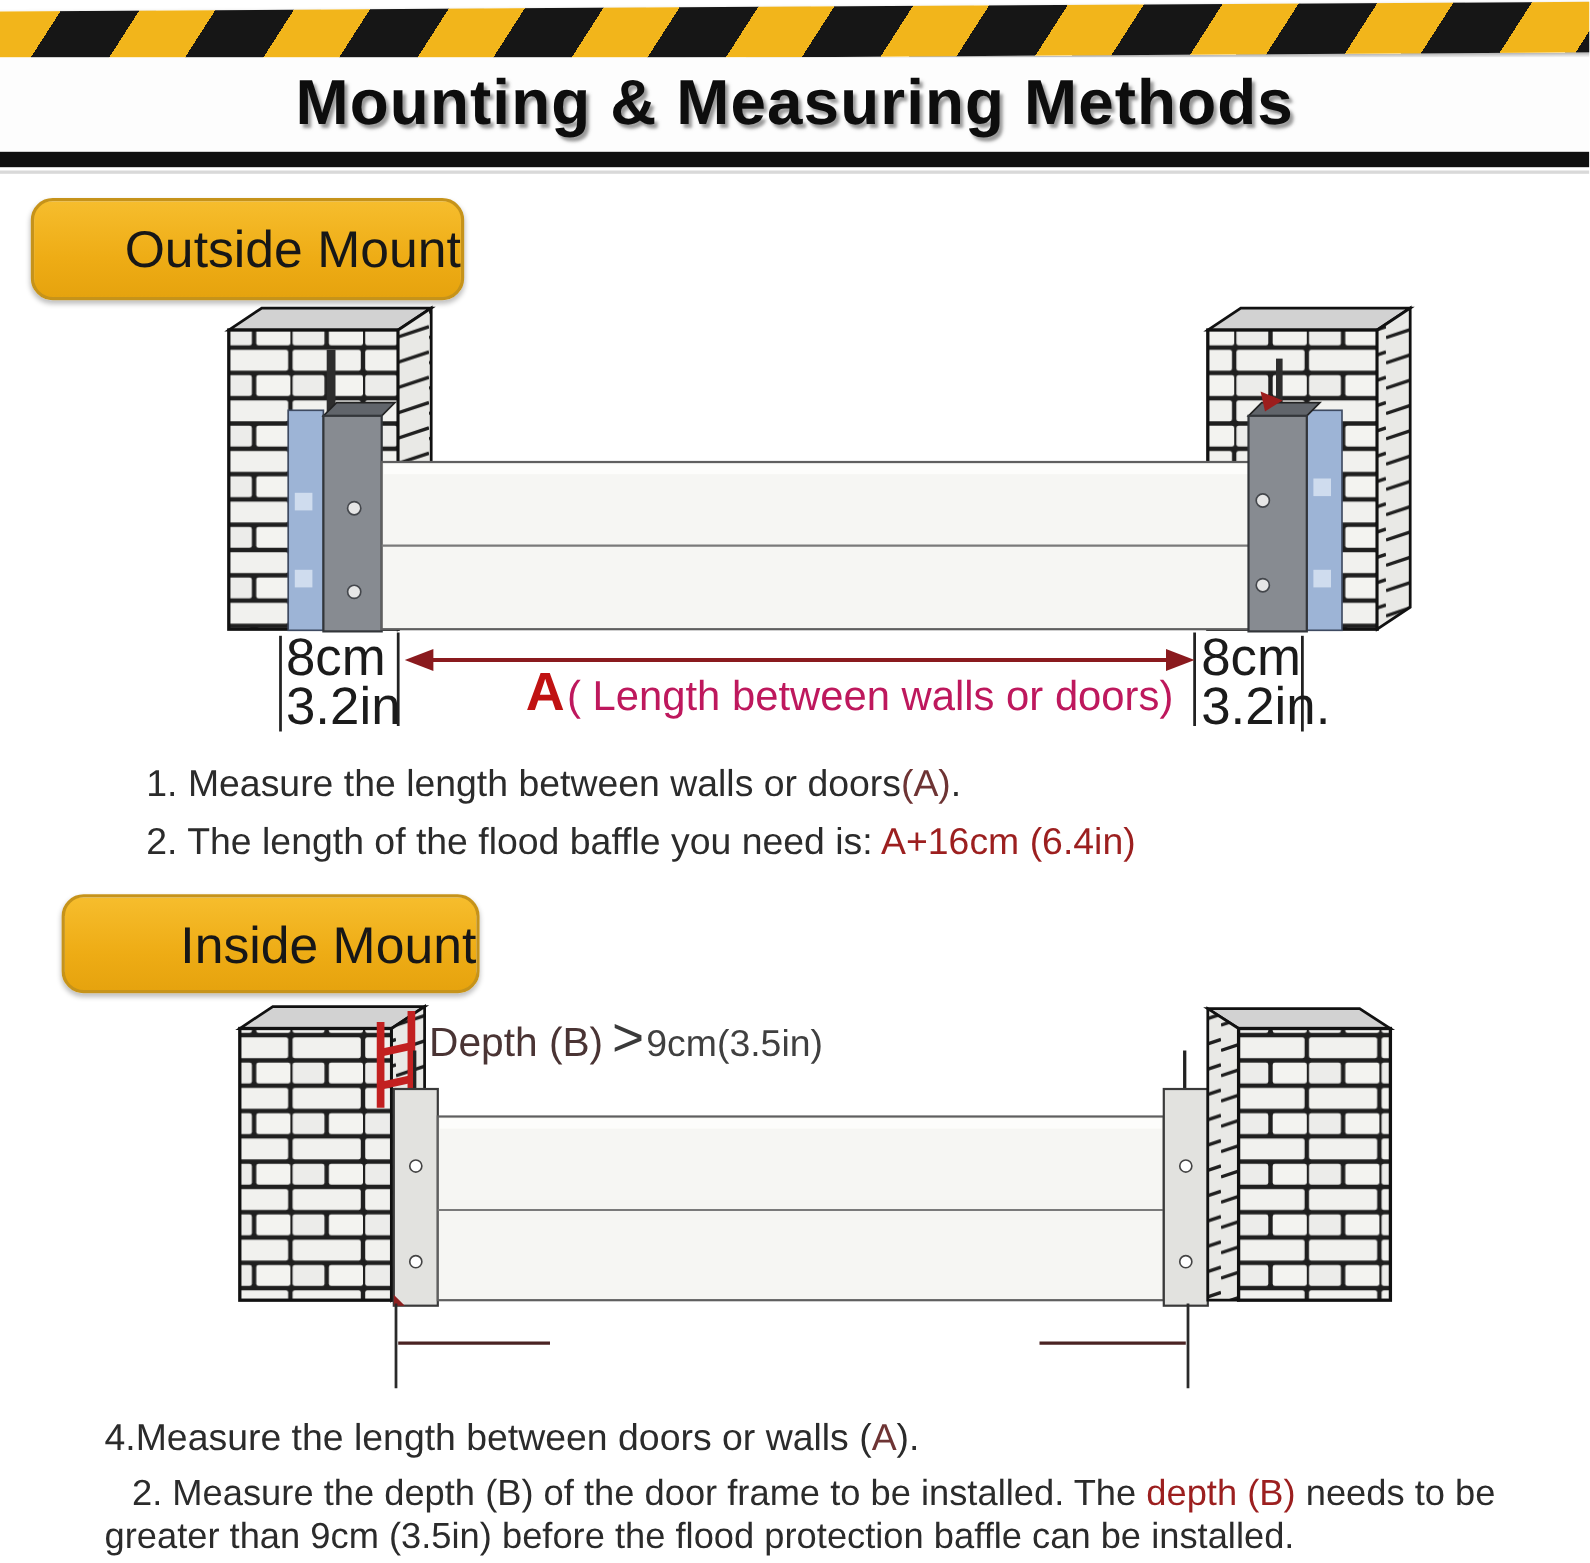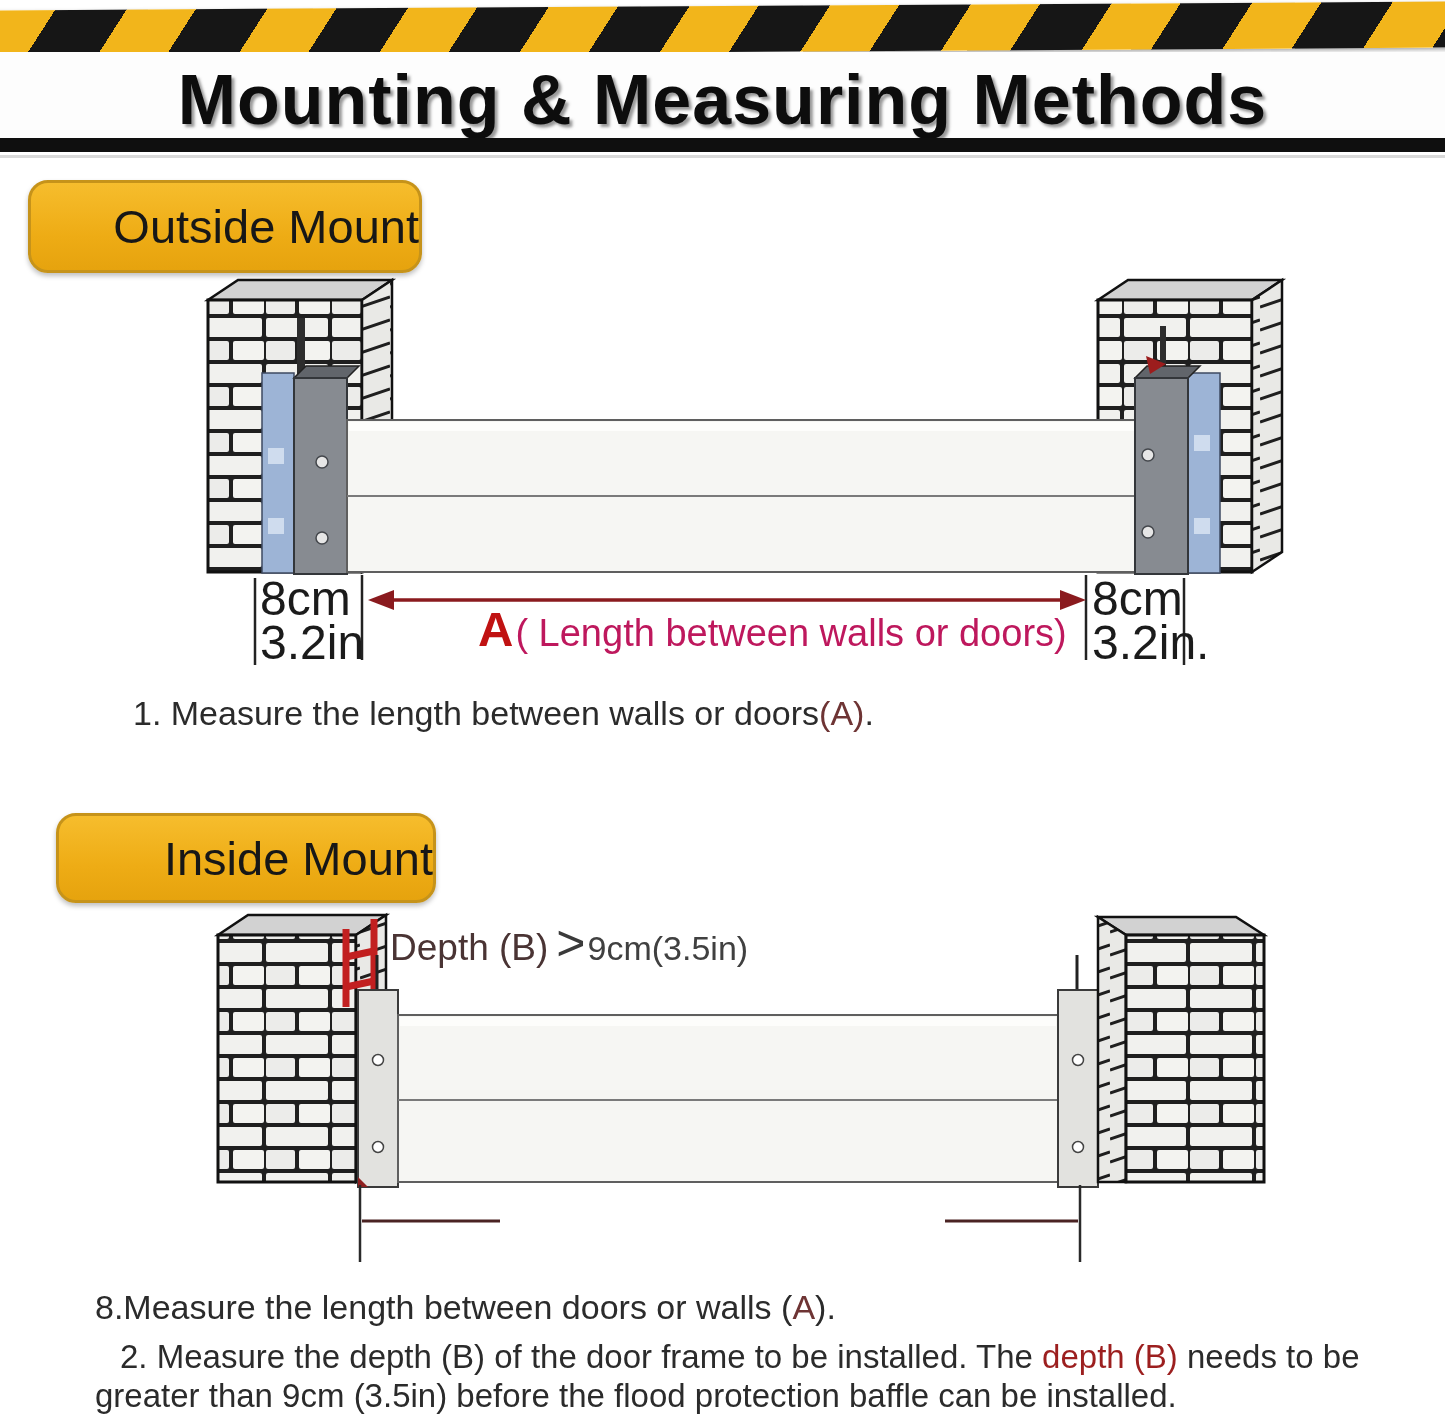--- a/index.html
+++ b/index.html
@@ -10,21 +10,21 @@
   
   .tape{
     position:absolute;top:6px;left:-14px;width:1475px;height:46px;
     background:repeating-linear-gradient(123deg,#f2b51b 0 58px,#161616 58px 118px);
     transform:rotate(-0.35deg);
     box-shadow:0 2px 4px rgba(0,0,0,.35);
   }
   .title-band{position:absolute;top:52px;left:0;width:100%;height:86px;background:#fdfdfd;}
   .title{
     position:absolute;top:60px;left:0;width:100%;text-align:center;
-    font-size:70px;font-weight:700;letter-spacing:1px;color:#0d0d0d;
+    font-size:58px;font-weight:700;letter-spacing:1px;color:#0d0d0d;
     text-shadow:3px 3px 3px rgba(70,70,70,.55), -1px -1px 0 #ffffff;
   }
   .header-rule{position:absolute;top:138px;left:0;width:100%;height:14px;background:#0f0f0f;}
   .header-rule2{position:absolute;top:155px;left:0;width:100%;height:3px;background:#d9d9d9;}
   
   .badge{
     position:absolute;display:flex;align-items:center;justify-content:flex-end;
     background:linear-gradient(180deg,#f6bd2d 0%,#eeac15 60%,#e6a30e 100%);
     border:3px solid #c6931a;border-radius:20px;
     font-size:47px;color:#171717;box-shadow:0 3px 5px rgba(0,0,0,.25);
@@ -157,20 +157,23 @@
     <div>3.2in.</div>
   </div>
   <div class="span-label">
     <span class="big-a">A</span>
     <span class="rest">( Length between walls or doors)</span>
   </div>
 
   <div class="step step-o1">
     <span>1. Measure the length between walls or doors</span><span class="red-muted">(A)</span><span>.</span>
   </div>
+  <div class="step step-o2">
+    <span>2. The length of the flood baffle you need is: </span><span class="red">A+16cm (6.4in)</span><span></span>
+  </div>
 
   <div class="badge badge-inside">
     <span>Inside Mount</span>
   </div>
 
   <svg class="diagram" style="top:895px" width="1445" height="380" viewBox="0 0 1445 380">
     <defs>
       <pattern id="brick2" width="66" height="46" patternUnits="userSpaceOnUse">
         <rect width="66" height="46" fill="#1f1f1f"></rect>
         <rect x="2" y="2" width="62" height="19" rx="2" fill="#f1f1ee"></rect>
@@ -231,19 +234,19 @@
     </g>
   </svg>
 
   <div class="depth-label">
     <span class="d-black">Depth (B)</span>
     <span class="d-gt">&gt;</span>
     <span class="d-red">9cm(3.5in)</span>
   </div>
 
   <div class="step step-i1">
-    <span>8.Measure the length between doors or walls (</span><span class="red-muted">A</span><span>).</span>
+    <span>4.Measure the length between doors or walls (</span><span class="red-muted">A</span><span>).</span>
   </div>
   <div class="step step-i2">
     <span>2. Measure the depth (B) of the door frame to be installed. The </span><span class="red">depth (B)</span><span> needs to be greater than 9cm (3.5in) before the flood protection baffle can be installed.</span>
   </div>
 
 </div>
 
 </body></html>

